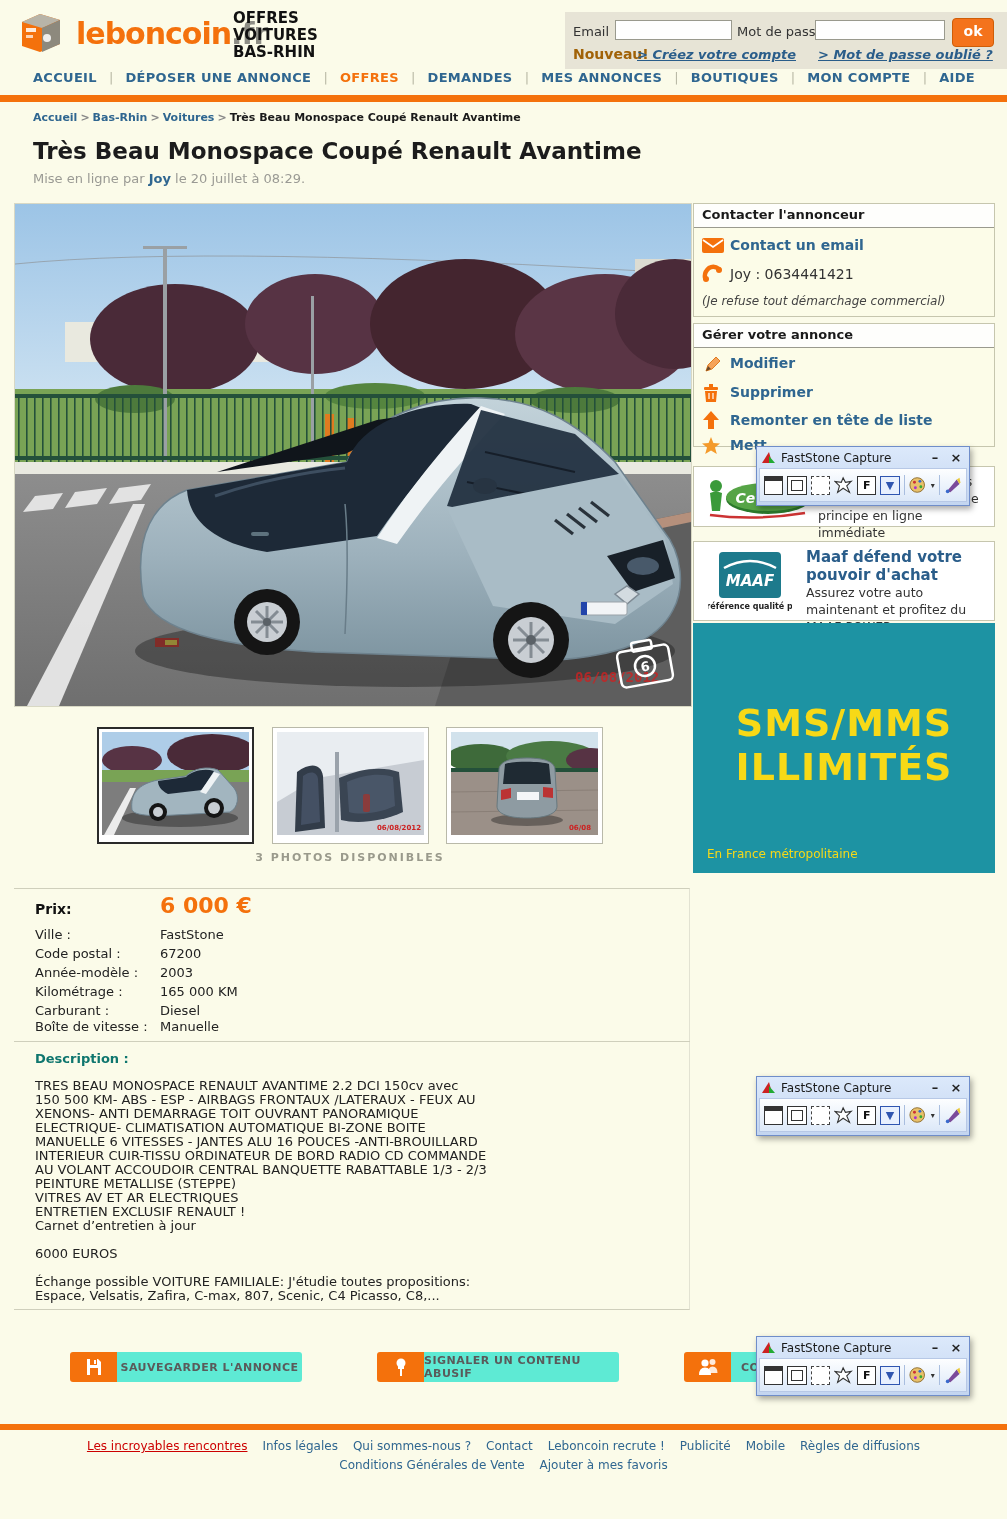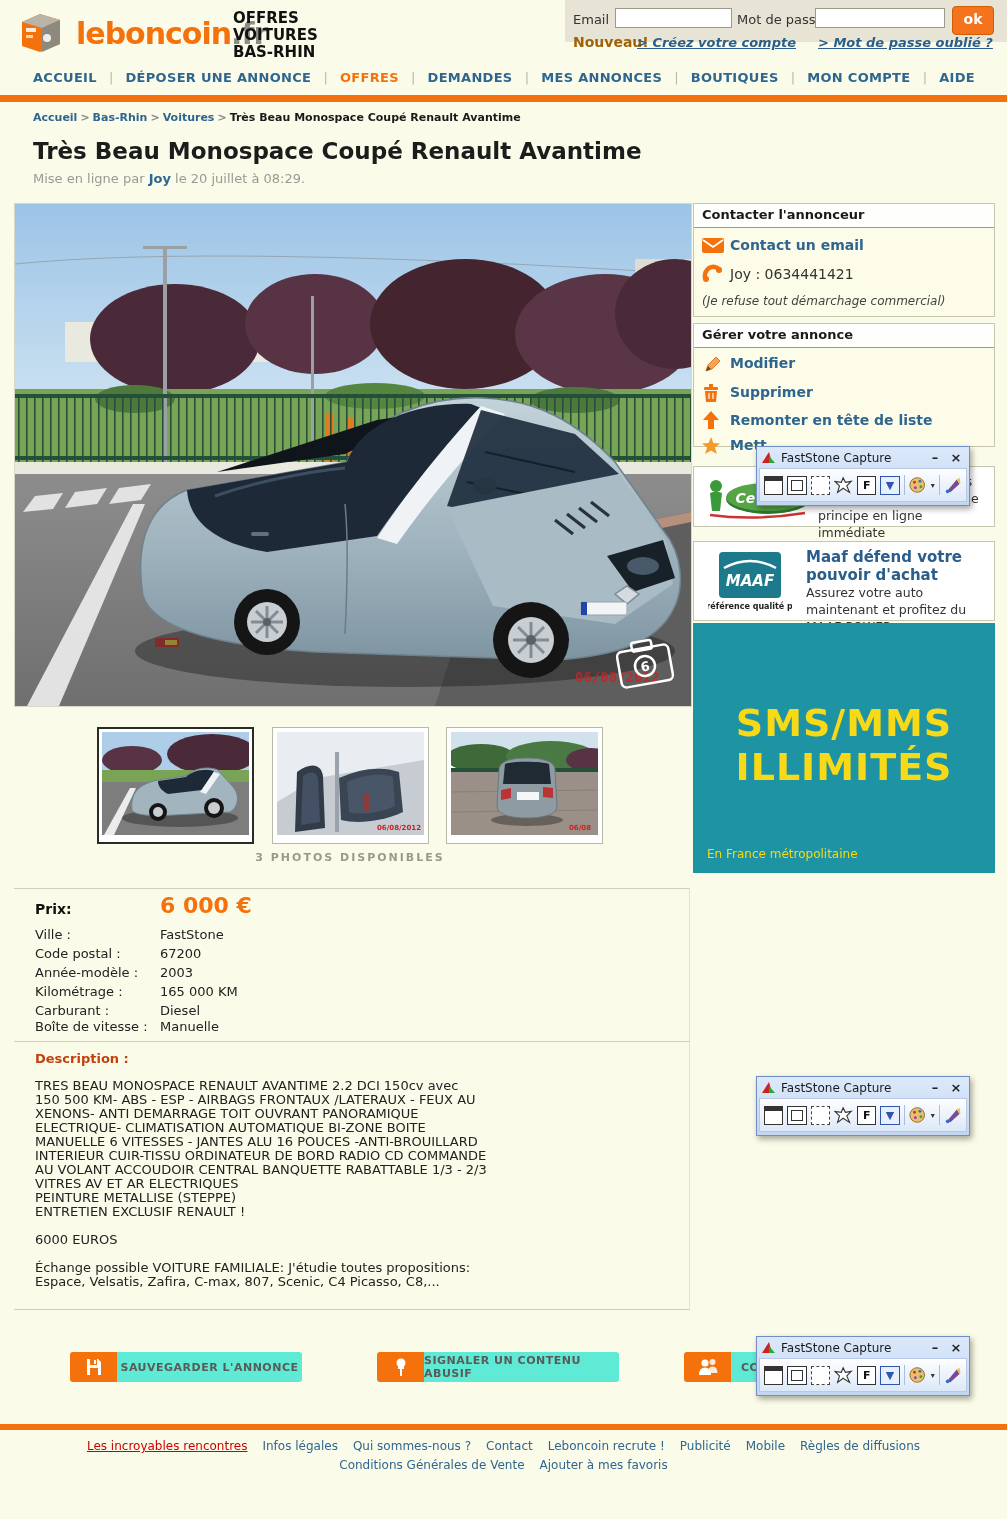--- a/index.html
+++ b/index.html
@@ -9,21 +9,21 @@
     font-family:"DejaVu Sans","Liberation Sans",sans-serif;
     -webkit-font-smoothing:antialiased;
   }
   .a{position:absolute}
   .b{font-weight:bold}
   .link{color:#2f6690;text-decoration:none;cursor:pointer}
   
   .logo-text{font-size:30px;font-weight:bold;letter-spacing:-1px}
   .logo-main{color:#f4710c}.logo-tld{color:#8d8d85}
   .ctx-line{font-size:15px;font-weight:bold;color:#111;line-height:17px}
-  .login-panel{left:565px;top:0;width:442px;height:42px;background:#e7e4d6}
+  .login-panel{left:565px;top:12px;width:442px;height:57px;background:#e7e4d6}
   .login-label{font-size:13px;color:#333;top:12px}
   .login-input{position:absolute;top:8px;height:20px;background:#fff;border:1px solid #9a9a8e;box-sizing:border-box}
   .ok-btn{position:absolute;left:387px;top:6px;width:40px;height:27px;background:#f4731c;border:1px solid #cf5d07;border-radius:4px;color:#fff;font-weight:bold;font-size:14px;text-align:center;line-height:25px;cursor:pointer}
   .nouveau{color:#a16207;font-weight:bold;font-size:14px}
   .login-link{color:#2a5d8a;font-weight:bold;font-style:italic;font-size:13px;text-decoration:underline;cursor:pointer}
   .navbar{left:33px;top:64px;width:942px;height:26px;display:flex;align-items:center;justify-content:space-between}
   .nav-item{font-size:13px;font-weight:bold;color:#2f6690;letter-spacing:.3px;cursor:pointer;white-space:nowrap}
   .nav-item.active{color:#f4710c}
   .nav-sep{color:#b9b9a6;font-size:13px}
   .orange-bar{left:0;width:1007px;height:7px;background:#f4710c}
@@ -38,21 +38,21 @@
   .thumb{top:727px;background:#fff;cursor:pointer}
   .thumb-sel{border:2px solid #2a2a2a;padding:3px}
   .thumb-plain{border:1px solid #b9b9a9;padding:4px}
   .photos-note{left:97px;top:851px;width:506px;text-align:center;font-size:11px;font-weight:bold;color:#9a9a8c;letter-spacing:2px}
   
   .main-sections{left:14px;top:888px;width:676px;height:422px;border-top:1px solid #cfcfbc;border-bottom:1px solid #cfcfbc;border-right:1px solid #e2e2d2;box-sizing:border-box}
   .d-label{font-size:13px;color:#222}
   .d-value{font-size:13px;color:#222}
   .price-label{font-size:14px;font-weight:bold;color:#111}
   .price-value{font-size:22px;font-weight:bold;color:#f4710c}
-  .desc-title{font-size:13px;font-weight:bold;color:#c2410c}
+  .desc-title{font-size:13px;font-weight:bold;color:#0f766e}
   .desc-line{font-size:13px;color:#222;line-height:14px;min-height:14px;white-space:pre}
   .divider{left:0;width:676px;height:1px;background:#cfcfbc}
   
   .sbox{left:693px;width:302px;border:1px solid #c6c6ae;box-sizing:border-box;background:#fcfce8}
   .sbox-head{height:23px;background:#fefefc;border-bottom:1px solid #9a9a8e;font-size:13px;font-weight:bold;color:#1a1a1a;line-height:22px;padding-left:8px}
   .side-link{font-size:14px;font-weight:bold;color:#2f6690;cursor:pointer}
   .side-text{font-size:14px;color:#333}
   .side-note{font-size:12px;font-style:italic;color:#444}
   .adbox{left:693px;width:302px;background:#fff;border:1px solid #c6c6ae;box-sizing:border-box;cursor:pointer}
   .ad-text{font-size:12.5px;color:#333;line-height:17px}
@@ -325,23 +325,24 @@
   <div class="a divider" style="top:152px"></div>
   <div class="a desc-title" style="left:21px;top:162px">Description :</div>
   <div class="a" style="left:21px;top:190px;width:640px">
     <div class="desc-line">TRES BEAU MONOSPACE RENAULT AVANTIME 2.2 DCI 150cv avec</div>
     <div class="desc-line">150 500 KM- ABS - ESP - AIRBAGS FRONTAUX /LATERAUX - FEUX AU</div>
     <div class="desc-line">XENONS- ANTI DEMARRAGE TOIT OUVRANT PANORAMIQUE</div>
     <div class="desc-line">ELECTRIQUE- CLIMATISATION AUTOMATIQUE BI-ZONE BOITE</div>
     <div class="desc-line">MANUELLE 6 VITESSES - JANTES ALU 16 POUCES -ANTI-BROUILLARD</div>
     <div class="desc-line">INTERIEUR CUIR-TISSU ORDINATEUR DE BORD RADIO CD COMMANDE</div>
     <div class="desc-line">AU VOLANT ACCOUDOIR CENTRAL BANQUETTE RABATTABLE 1/3 - 2/3</div>
+    <div class="desc-line">PEINTURE METALLISE (STEPPE)</div>
     <div class="desc-line">VITRES AV ET AR ELECTRIQUES</div>
-    <div class="desc-line">PEINTURE METALLISE (STEPPE)</div>
     <div class="desc-line">ENTRETIEN EXCLUSIF RENAULT !</div>
+    <div class="desc-line">Carnet d’entretien à jour</div>
     <div class="desc-line"></div>
     <div class="desc-line">6000 EUROS</div>
     <div class="desc-line"></div>
     <div class="desc-line">Échange possible VOITURE FAMILIALE: J'étudie toutes propositions:</div>
     <div class="desc-line">Espace, Velsatis, Zafira, C-max, 807, Scenic, C4 Picasso, C8,...</div>
   </div>
 </div>
 
 <div class="a sbox" style="top:203px;height:114px">
   <div class="sbox-head">Contacter l'annonceur</div>

